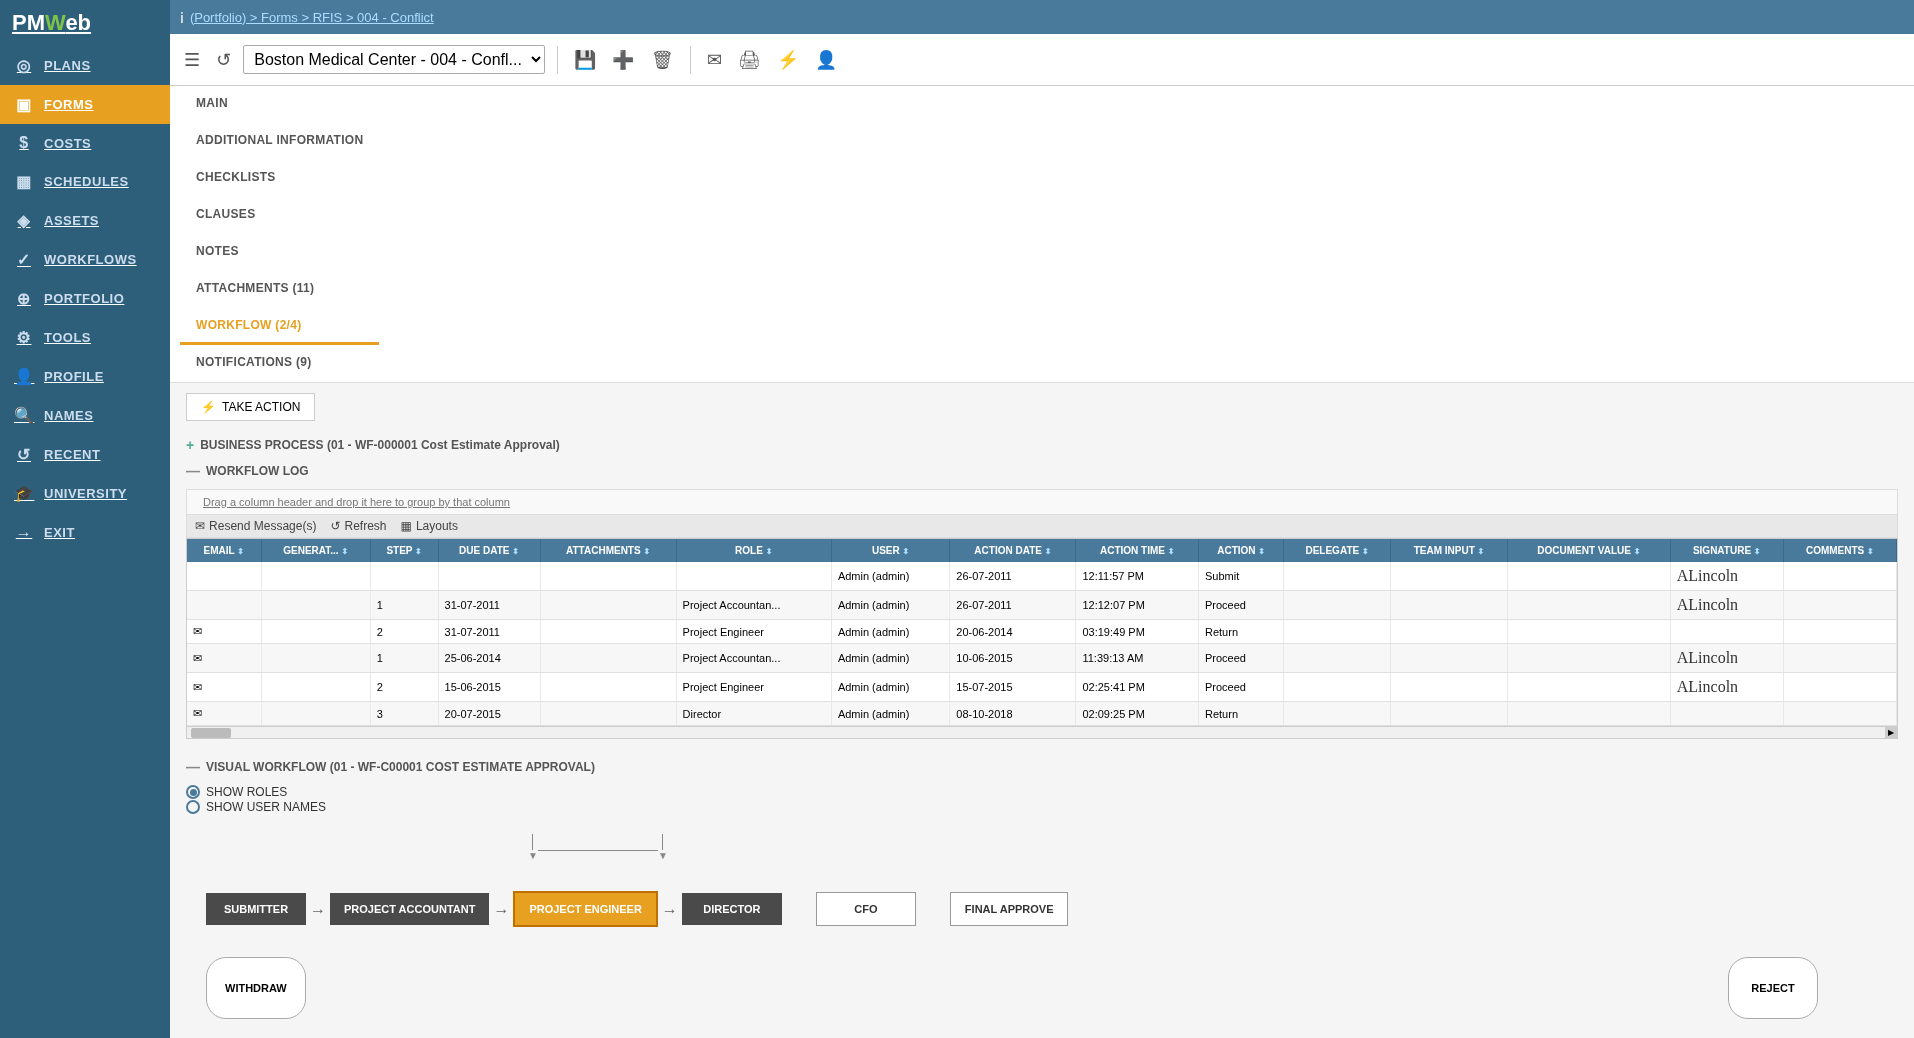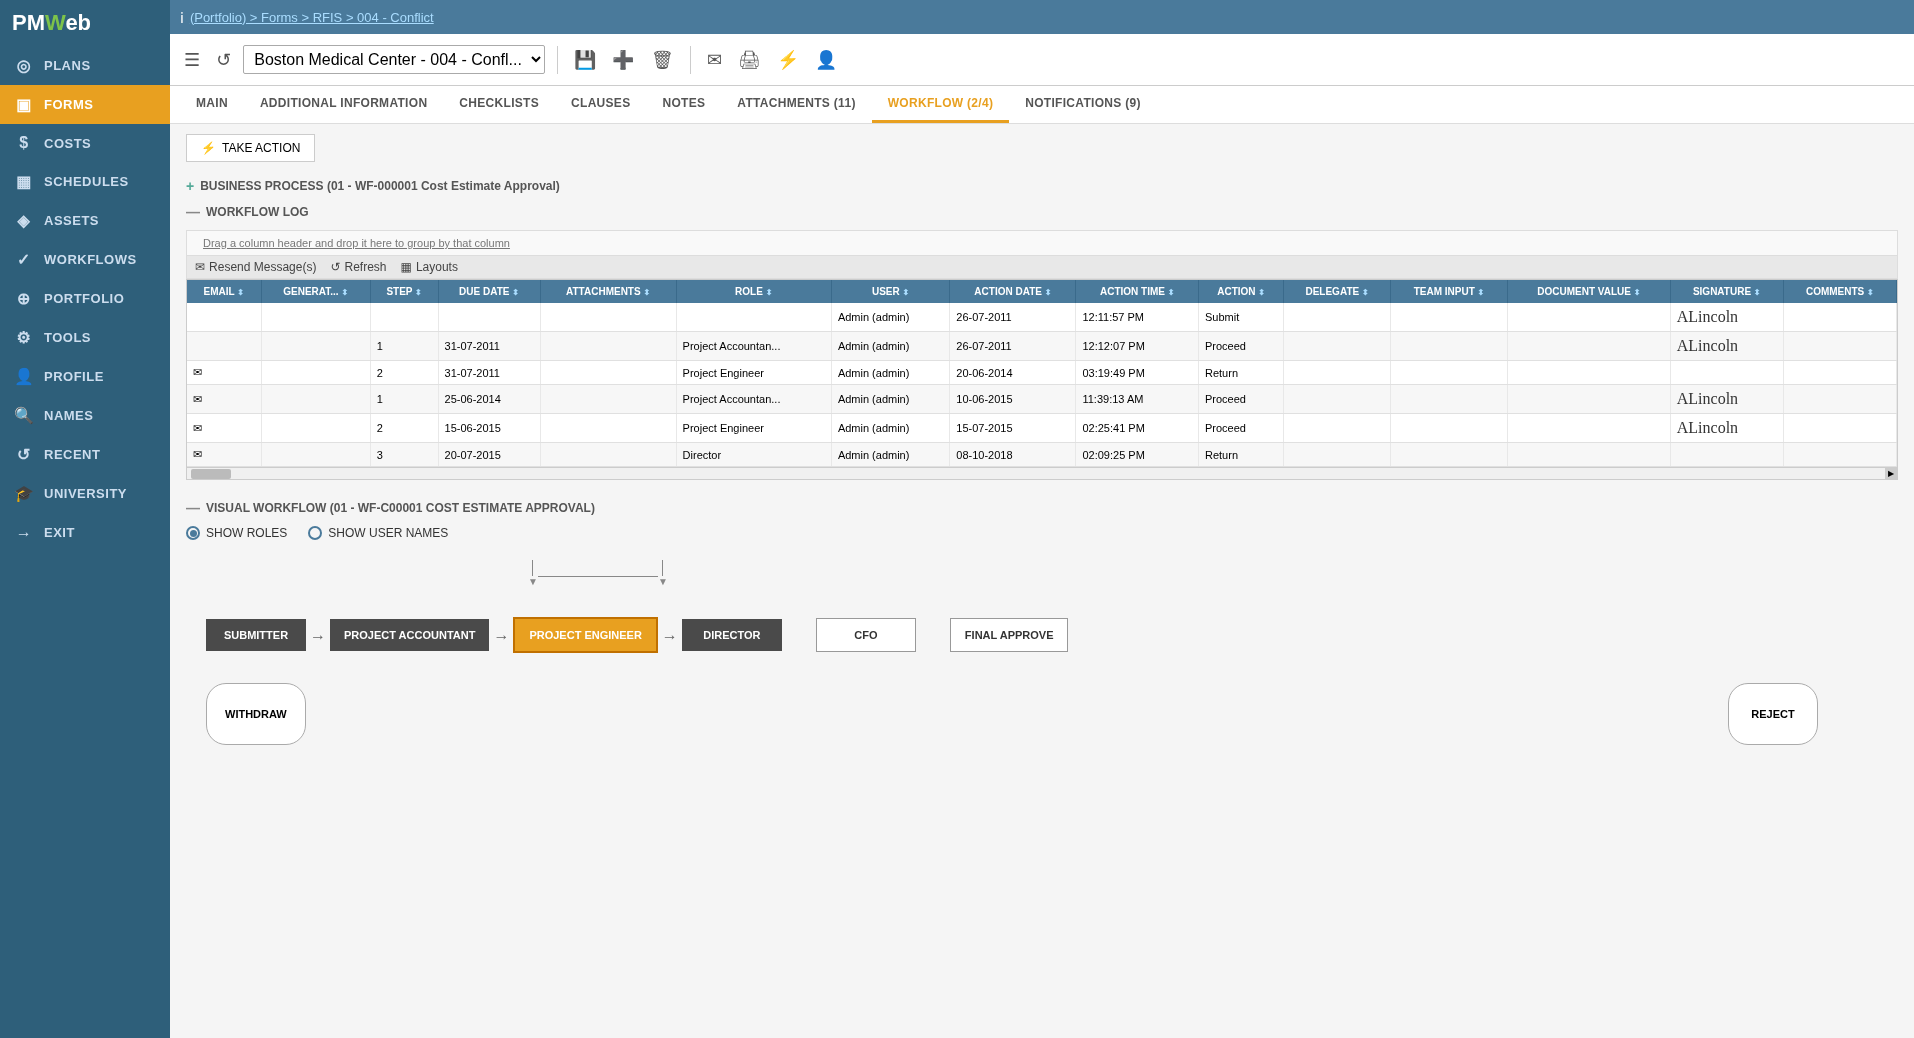--- a/index.html
+++ b/index.html
@@ -7,20 +7,21 @@
 
     
     #sidebar {
       width: 170px;
       background: #2e5f7a;
       color: #fff;
       display: flex;
       flex-direction: column;
       flex-shrink: 0;
       height: 100%;
+      text-decoration: underline;
     }
     #sidebar .logo {
       padding: 10px 12px;
       background: #2e5f7a;
       display: flex;
       align-items: center;
     }
     #sidebar .logo-text {
       font-size: 22px;
       font-weight: bold;
@@ -223,21 +224,21 @@
 
     
     .signature {
       font-family: 'Brush Script MT', cursive;
       font-size: 16px;
       color: #333;
     }
 
     
     .visual-workflow-section { margin-top: 20px; }
-    .radio-group { display: flex; flex-direction: row; gap: 21px; margin: 10px 0; }
+    .radio-group { display: flex; flex-direction: column; gap: 1px; margin: 10px 0; }
     .radio-item { display: flex; align-items: center; gap: 6px; font-size: 12px; color: #333; cursor: pointer; }
     .radio-circle {
       width: 14px; height: 14px; border-radius: 50%; border: 2px solid #4a7a9b;
       display: flex; align-items: center; justify-content: center;
     }
     .radio-circle.selected::after {
       content: ''; width: 7px; height: 7px; border-radius: 50%; background: #4a7a9b;
     }
     .wf-node {
       background: #4a4a4a;
@@ -368,21 +369,21 @@
     <button class="toolbar-btn" title="Add">➕</button>
     <button class="toolbar-btn" title="Delete">🗑</button>
     <div class="toolbar-sep"></div>
     <button class="toolbar-btn" title="Email">✉</button>
     <button class="toolbar-btn" title="Print">🖨</button>
     <button class="toolbar-btn" title="Actions">⚡</button>
     <button class="toolbar-btn" title="User">👤</button>
   </div>
 
   <div id="tabs">
-    <div id="tabs-container" style="display: flex;">
+    <div id="tabs-container" style="display: flex; flex-direction: column;">
         <div class="tab">MAIN</div>
         <div class="tab">ADDITIONAL INFORMATION</div>
         <div class="tab">CHECKLISTS</div>
         <div class="tab">CLAUSES</div>
         <div class="tab">NOTES</div>
         <div class="tab">ATTACHMENTS (11)</div>
         <div class="tab active">WORKFLOW (2/4)</div>
         <div class="tab">NOTIFICATIONS (9)</div>
       </div>
   </div>

